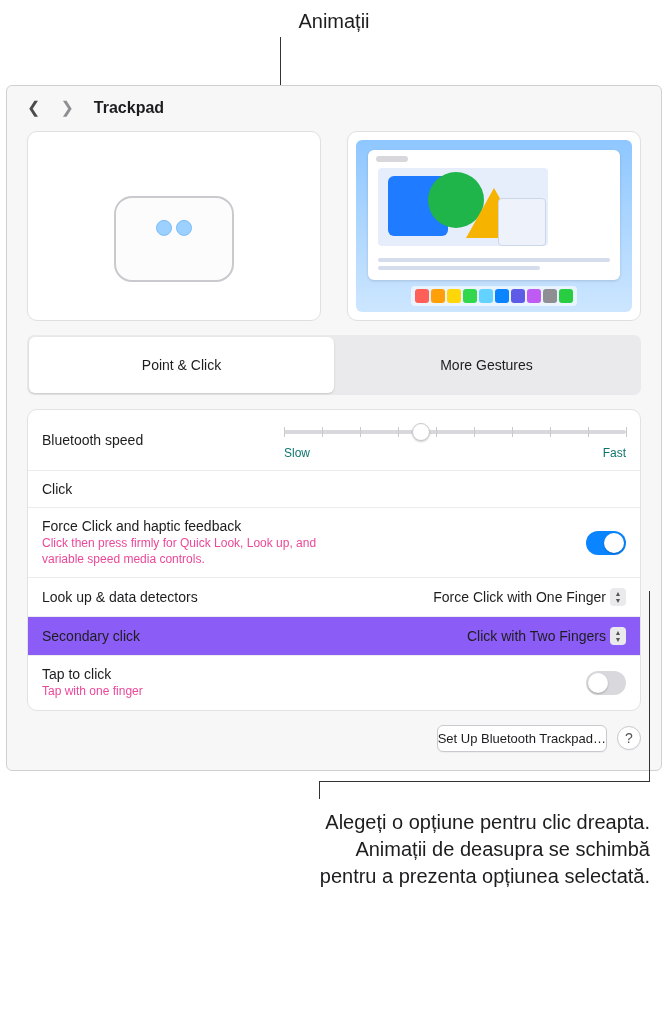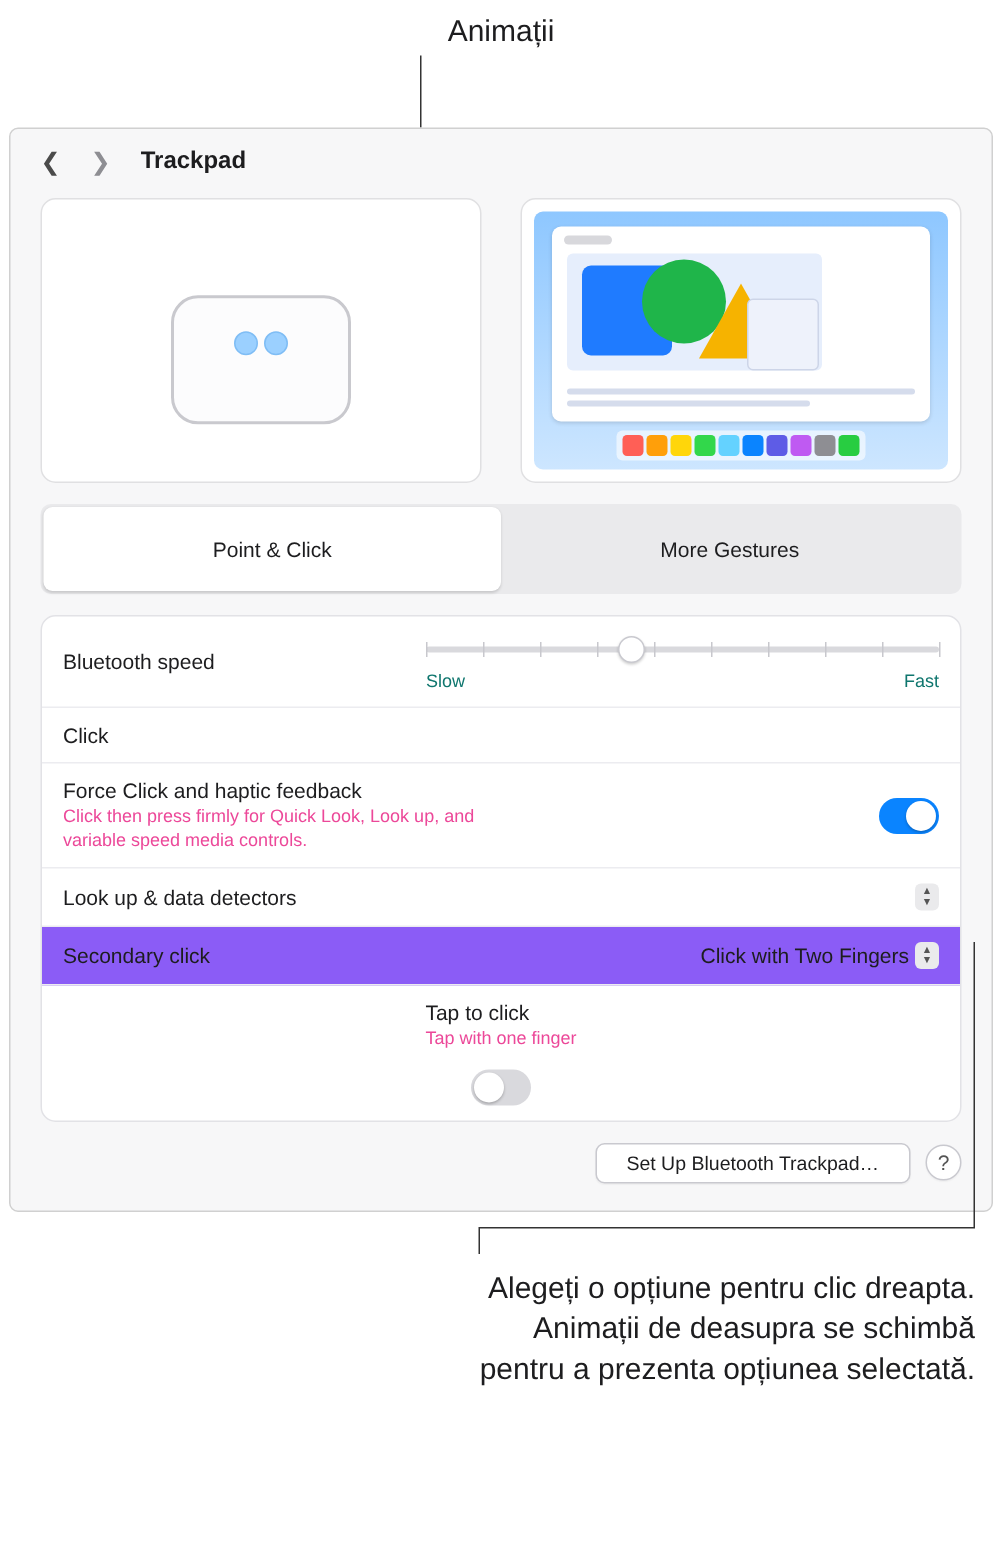--- a/index.html
+++ b/index.html
@@ -168,21 +168,21 @@
     border-radius: 10px;
     overflow: hidden;
   }
   .row {
     display: flex;
     align-items: center;
     padding: 10px 14px;
     border-bottom: 1px solid #ececf0;
     gap: 12px;
   }
-  .row:last-child { border-bottom:none;flex-direction:column; }
+  .row:last-child { border-bottom:none; }
   .row.secondary { background:#8b5cf6; }
   .row-left { flex: 0 0 230px; }
   .row-left .title2 { font-size: 14px; }
   .row-left .desc { font-size: 12px; color:#ec4899; margin-top:2px; line-height:1.3; }
   .row-right { flex:1; display:flex; align-items:center; justify-content:flex-end; }
 
   .slider-wrap { flex:1; }
   .slider-track {
     position:relative;
     height: 24px;
@@ -235,21 +235,21 @@
 
   .footer {
     display:flex; justify-content:flex-end; align-items:center;
     gap:10px;
     padding: 14px 20px 0 20px;
   }
   .btn {
     background:#fff;
     border:1px solid #c9c9cf;
     border-radius:6px;
-    padding:5px 20px;
+    padding:5px 0;
     font-size:13px;
     box-shadow: 0 1px 1px rgba(0,0,0,.04);
   }
   .help {
     width:24px; height:24px;
     border:1px solid #c9c9cf;
     border-radius:50%;
     background:#fff;
     display:flex; align-items:center; justify-content:center;
     font-size:14px; color:#555;
@@ -382,20 +382,21 @@
         <div class="switch on"></div>
       </div>
     </div>
 
     <div class="row">
       <div class="row-left">
         <div class="title2">Look up &amp; data detectors</div>
       </div>
       <div class="row-right">
         <div class="popup">
+          <span>Force Click with One Finger</span>
           <span class="popup-arrows">▲<br>▼</span>
         </div>
       </div>
     </div>
 
     <div class="row secondary">
       <div class="row-left">
         <div class="title2">Secondary click</div>
       </div>
       <div class="row-right">

